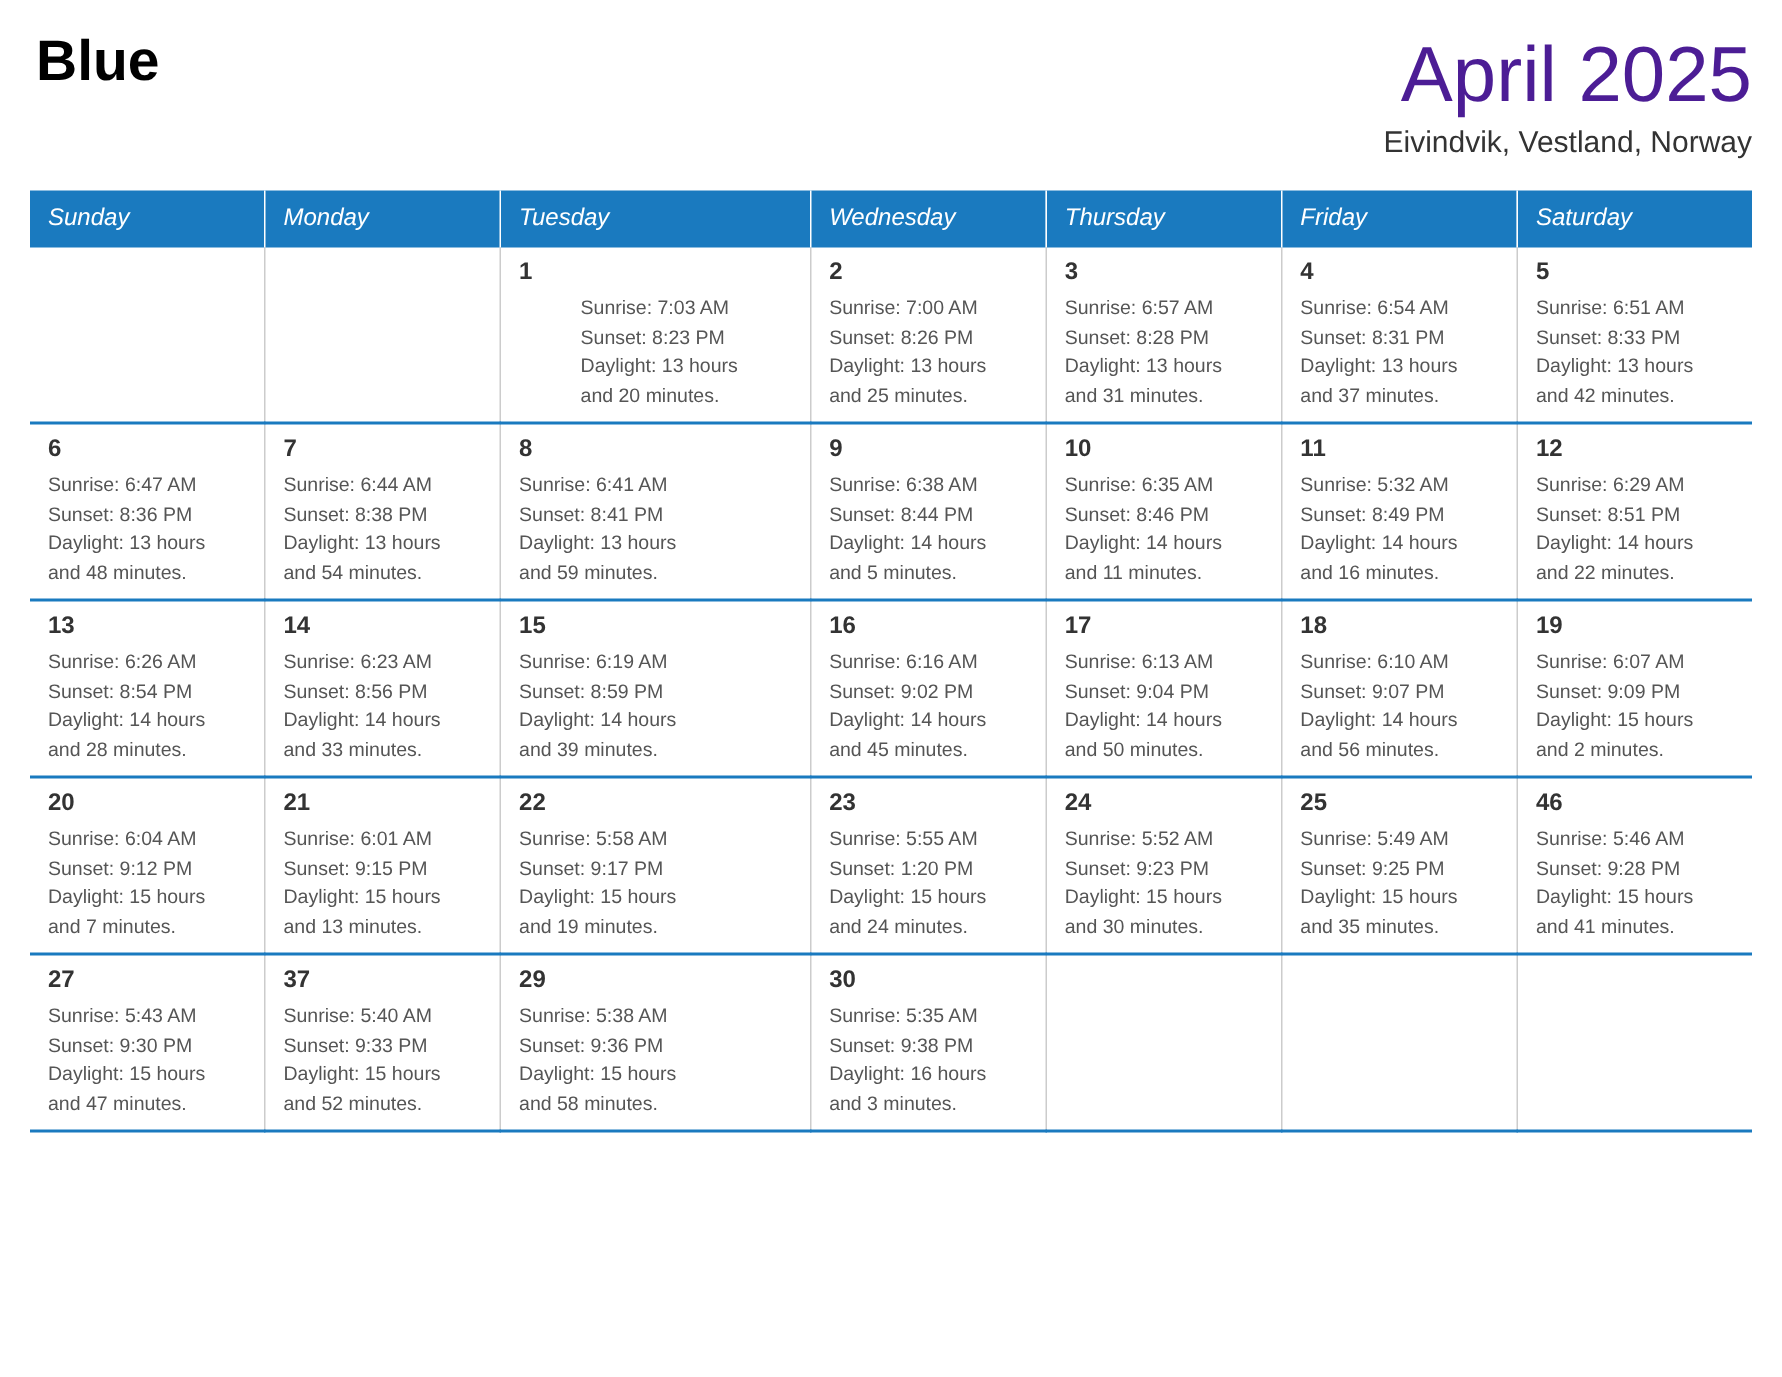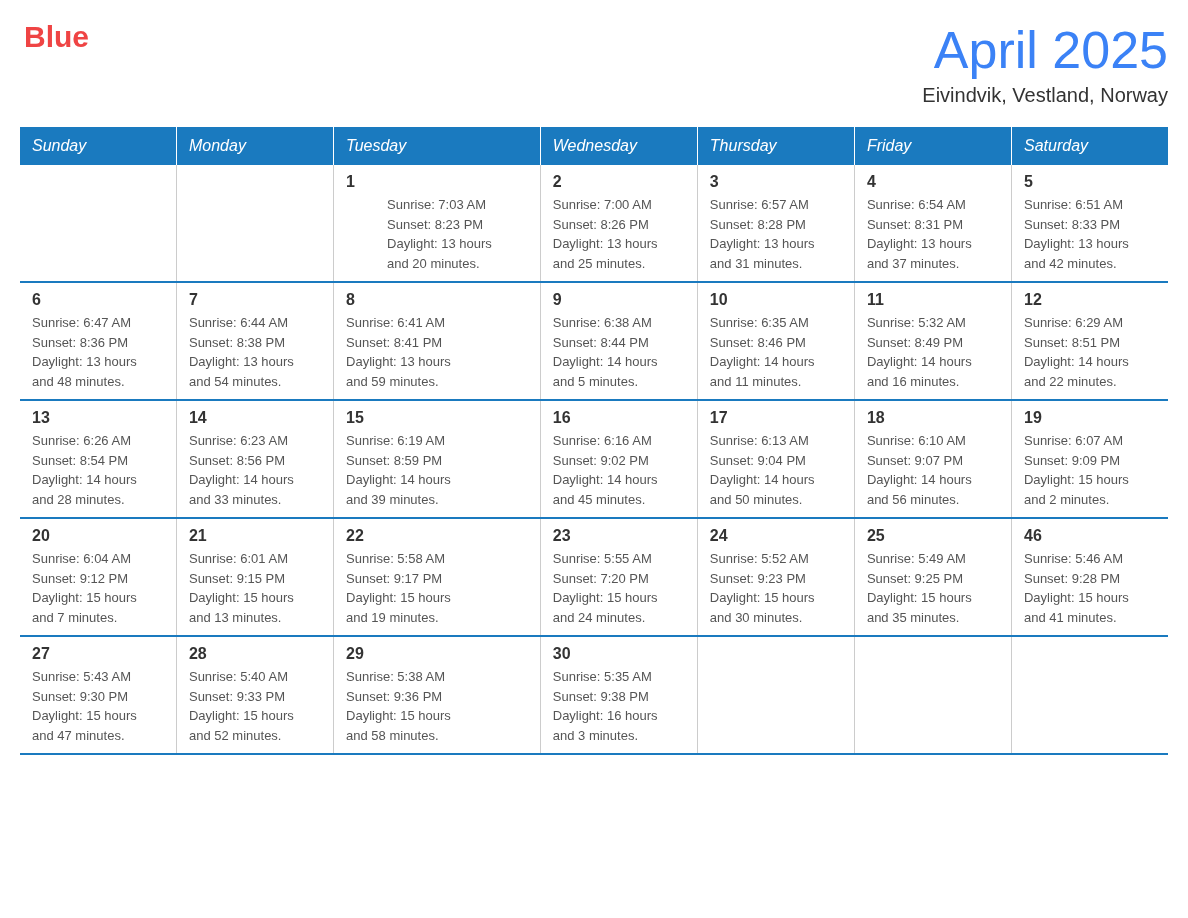--- a/index.html
+++ b/index.html
@@ -14,21 +14,21 @@
       display: flex;
       justify-content: space-between;
       align-items: flex-start;
       margin-bottom: 20px;
     }
     .title-area {
       text-align: right;
     }
     .month-year {
       font-size: 52px;
-      color: #3b82f6;
+      color: #4c1d95;
       font-weight: normal;
     }
     .location {
       font-size: 20px;
       color: #333;
       margin-top: 4px;
       margin-left: 48px;
     }
     table {
       width: 100%;
@@ -84,21 +84,21 @@
       display: flex;
       align-items: center;
     }
   </style>
 </head>
 <body>
 
 <div class="header">
   <div class="logo-wrapper">
     <div>
-      <span style="font-size:30px;font-weight:bold;color:#ef4444;margin-left:4px;">Blue</span>
+      <span style="font-size:38px;font-weight:bold;color:#000000;margin-left:4px;">Blue</span>
     </div>
   </div>
   <div class="title-area">
     <div class="month-year">April 2025</div>
     <div class="location">Eivindvik, Vestland, Norway</div>
   </div>
 </div>
 
 <table>
   <thead>
@@ -272,21 +272,21 @@
         <td>
           <div class="day-num">22</div>
           <div class="day-info" style="white-space: pre-line;">Sunrise: 5:58 AM
 Sunset: 9:17 PM
 Daylight: 15 hours
 and 19 minutes.</div>
         </td>
         <td>
           <div class="day-num">23</div>
           <div class="day-info" style="white-space: pre-line;">Sunrise: 5:55 AM
-Sunset: 7:20 PM
+Sunset: 1:20 PM
 Daylight: 15 hours
 and 24 minutes.</div>
         </td>
         <td>
           <div class="day-num">24</div>
           <div class="day-info" style="white-space: pre-line;">Sunrise: 5:52 AM
 Sunset: 9:23 PM
 Daylight: 15 hours
 and 30 minutes.</div>
         </td>
@@ -307,21 +307,21 @@
       </tr>
       <tr>
         <td>
           <div class="day-num">27</div>
           <div class="day-info" style="white-space: pre-line;">Sunrise: 5:43 AM
 Sunset: 9:30 PM
 Daylight: 15 hours
 and 47 minutes.</div>
         </td>
         <td>
-          <div class="day-num">28</div>
+          <div class="day-num">37</div>
           <div class="day-info" style="white-space: pre-line;">Sunrise: 5:40 AM
 Sunset: 9:33 PM
 Daylight: 15 hours
 and 52 minutes.</div>
         </td>
         <td>
           <div class="day-num">29</div>
           <div class="day-info" style="white-space: pre-line;">Sunrise: 5:38 AM
 Sunset: 9:36 PM
 Daylight: 15 hours

